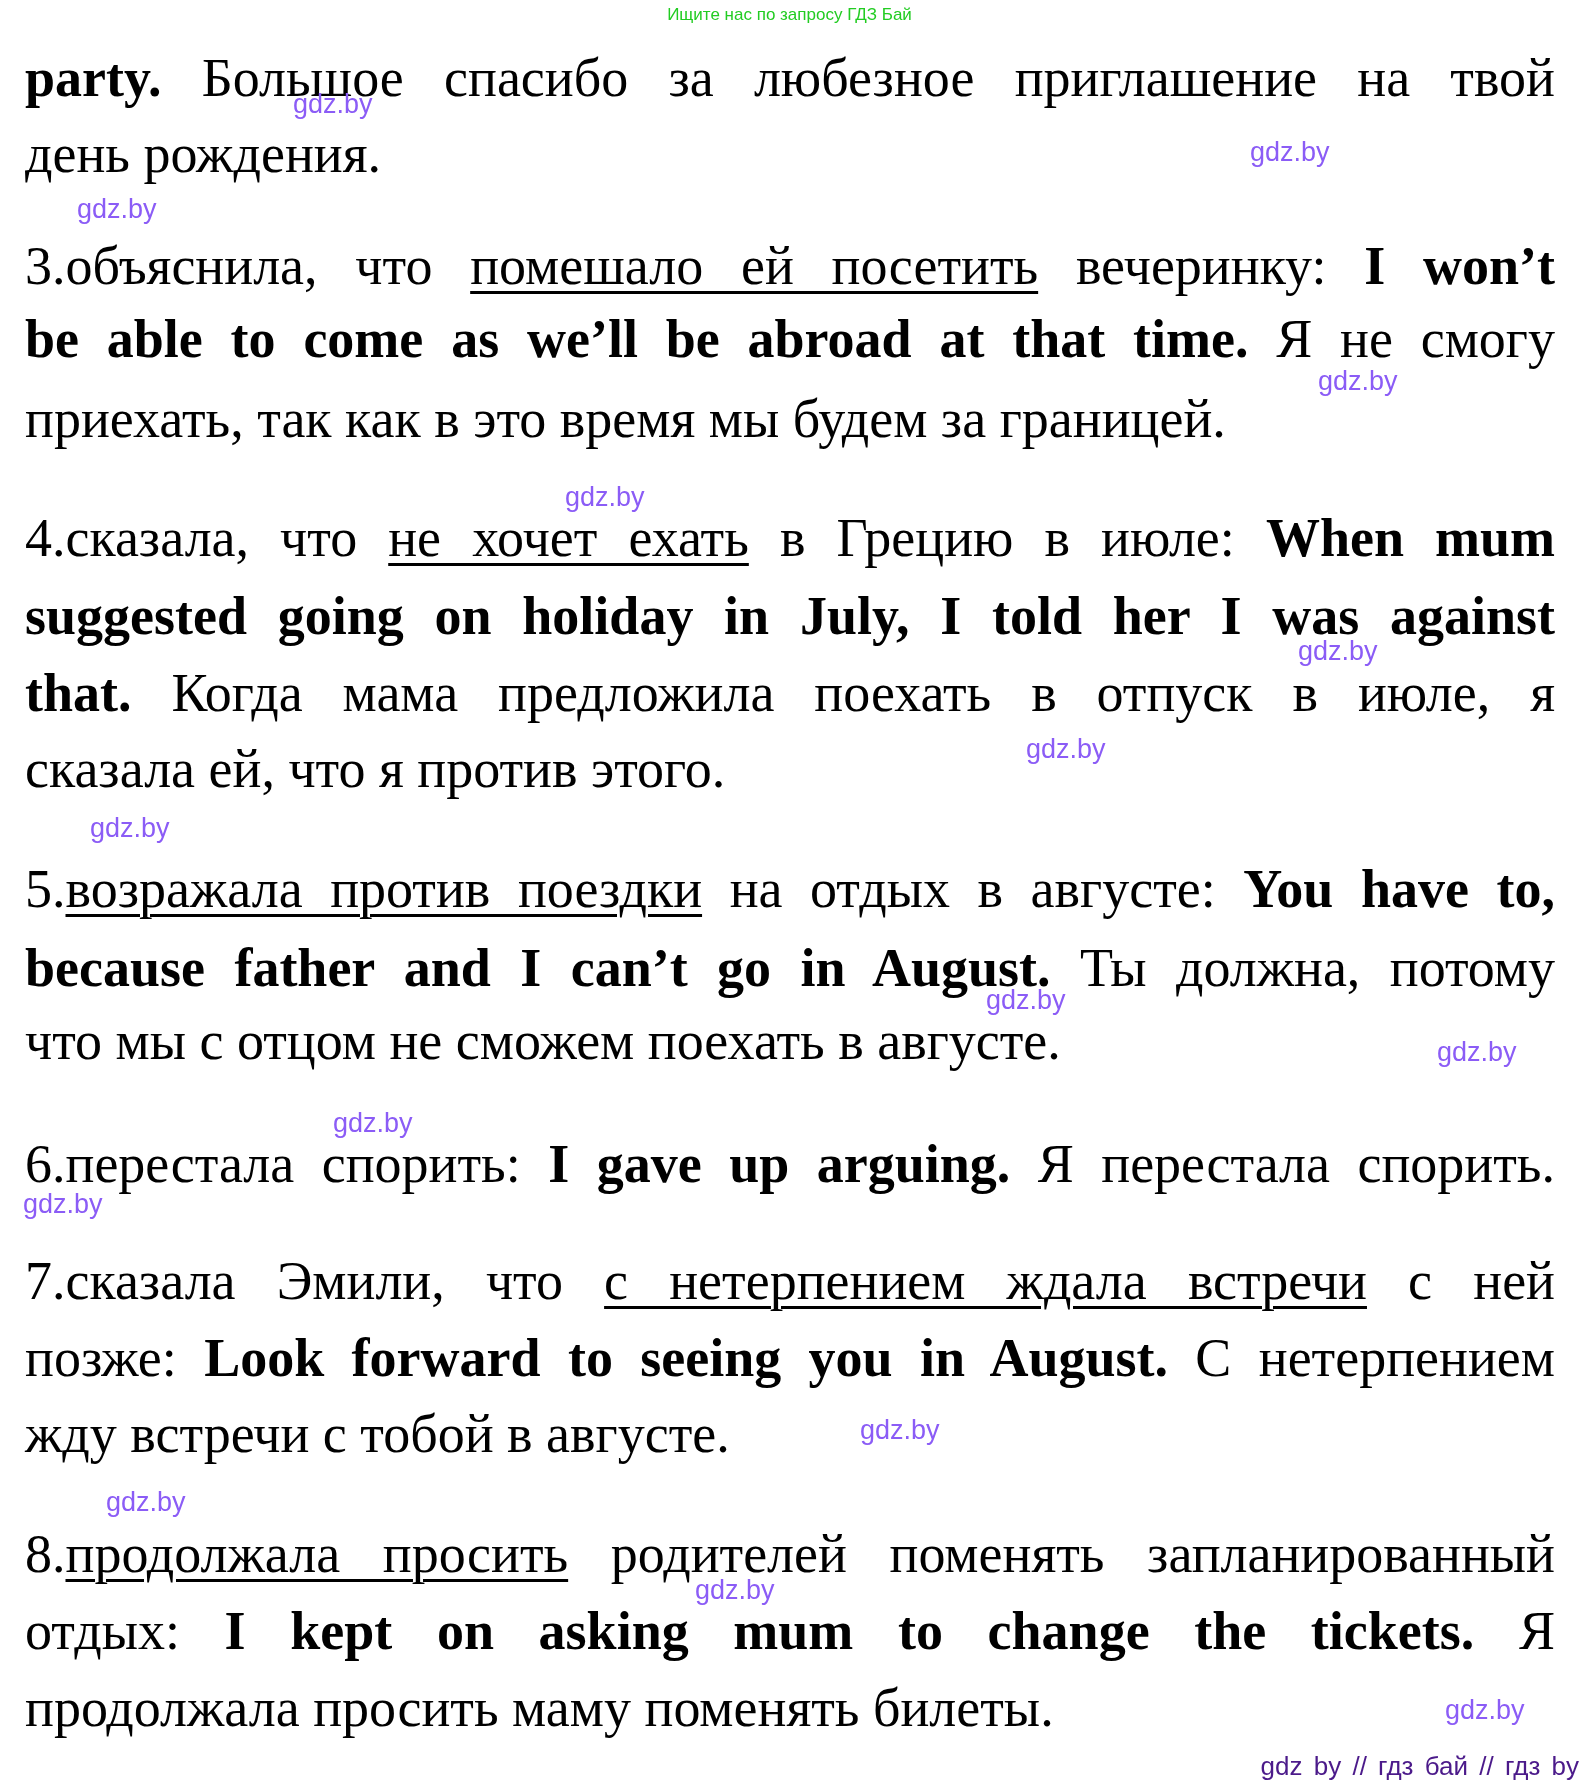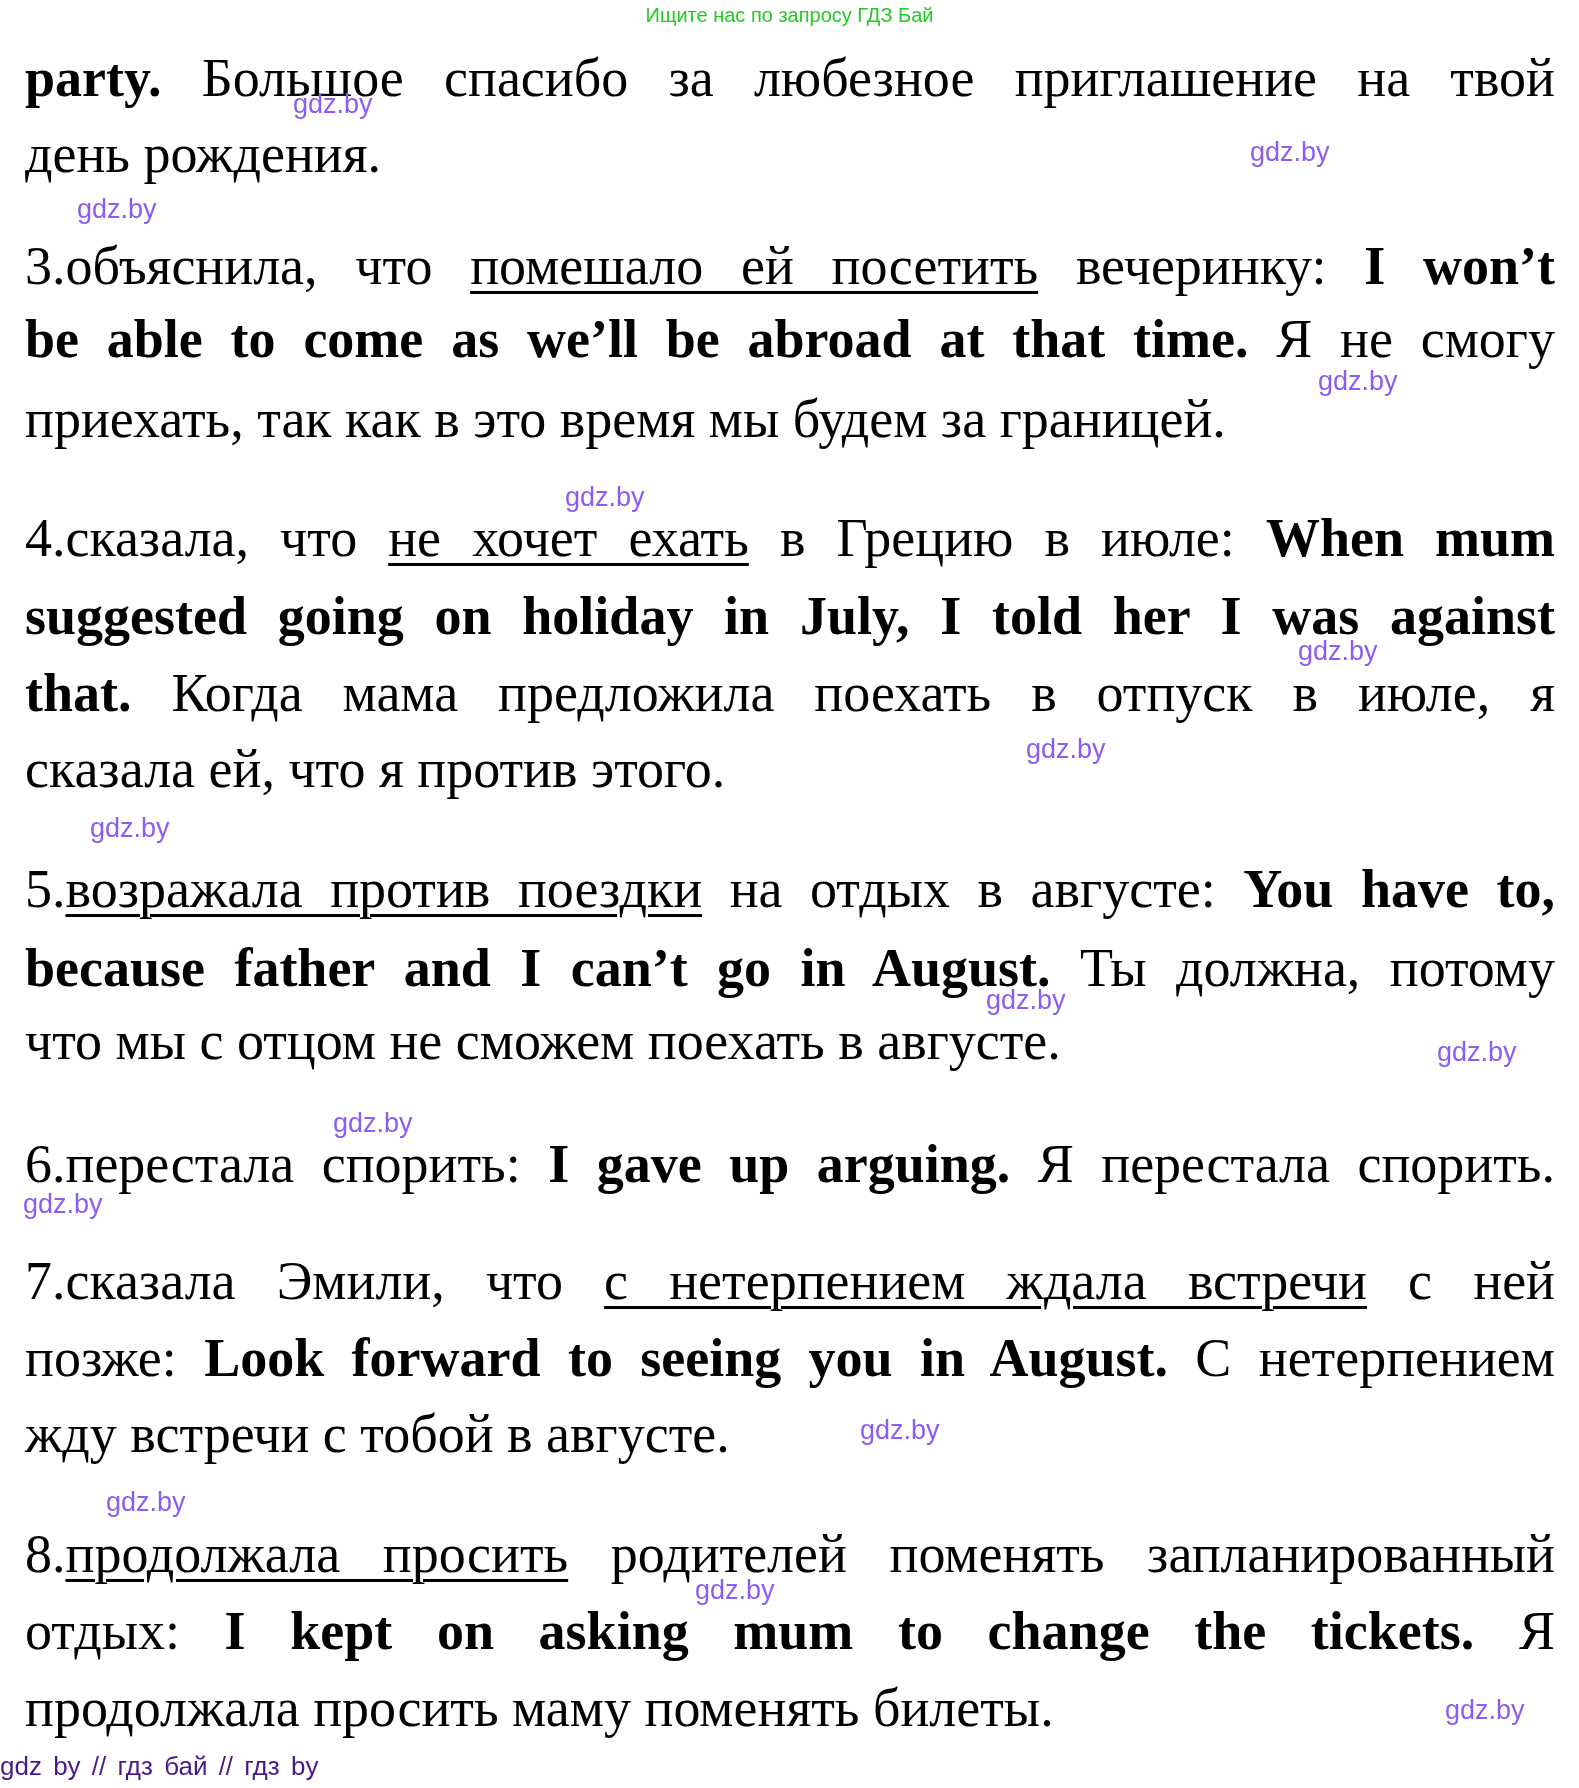--- a/index.html
+++ b/index.html
@@ -1,24 +1,24 @@
 <!DOCTYPE html>
 <html><head>
 <meta charset="utf-8">
 <style>
   html, body { margin: 0; padding: 0; background: #ffffff; }
   body { width: 1579px; height: 1788px; position: relative; overflow: hidden; }
   .header {
     position: absolute; left: 0; top: 0; width: 1579px; height: 30px;
     text-align: center; font-family: "Liberation Sans", sans-serif;
-    font-size: 20px; line-height: 30px; color: #22cc22;
+    font-size: 17px; line-height: 30px; color: #22cc22;
   }
   .footer {
     position: absolute; left: 0; top: 1748px; width: 1579px; height: 36px;
-    text-align: left; font-family: "Liberation Sans", sans-serif;
+    text-align: right; font-family: "Liberation Sans", sans-serif;
     font-size: 26px; line-height: 36px; color: #4b1a8a; word-spacing: 4px;
   }
   .line {
     position: absolute; left: 25px; width: 1530px; height: 64px;
     font-family: "Liberation Serif", serif; font-size: 54px; line-height: 64px;
     color: #000000; white-space: nowrap; overflow: visible;
   }
   .line.justify {
     text-align: justify; text-align-last: justify; white-space: normal;
   }

